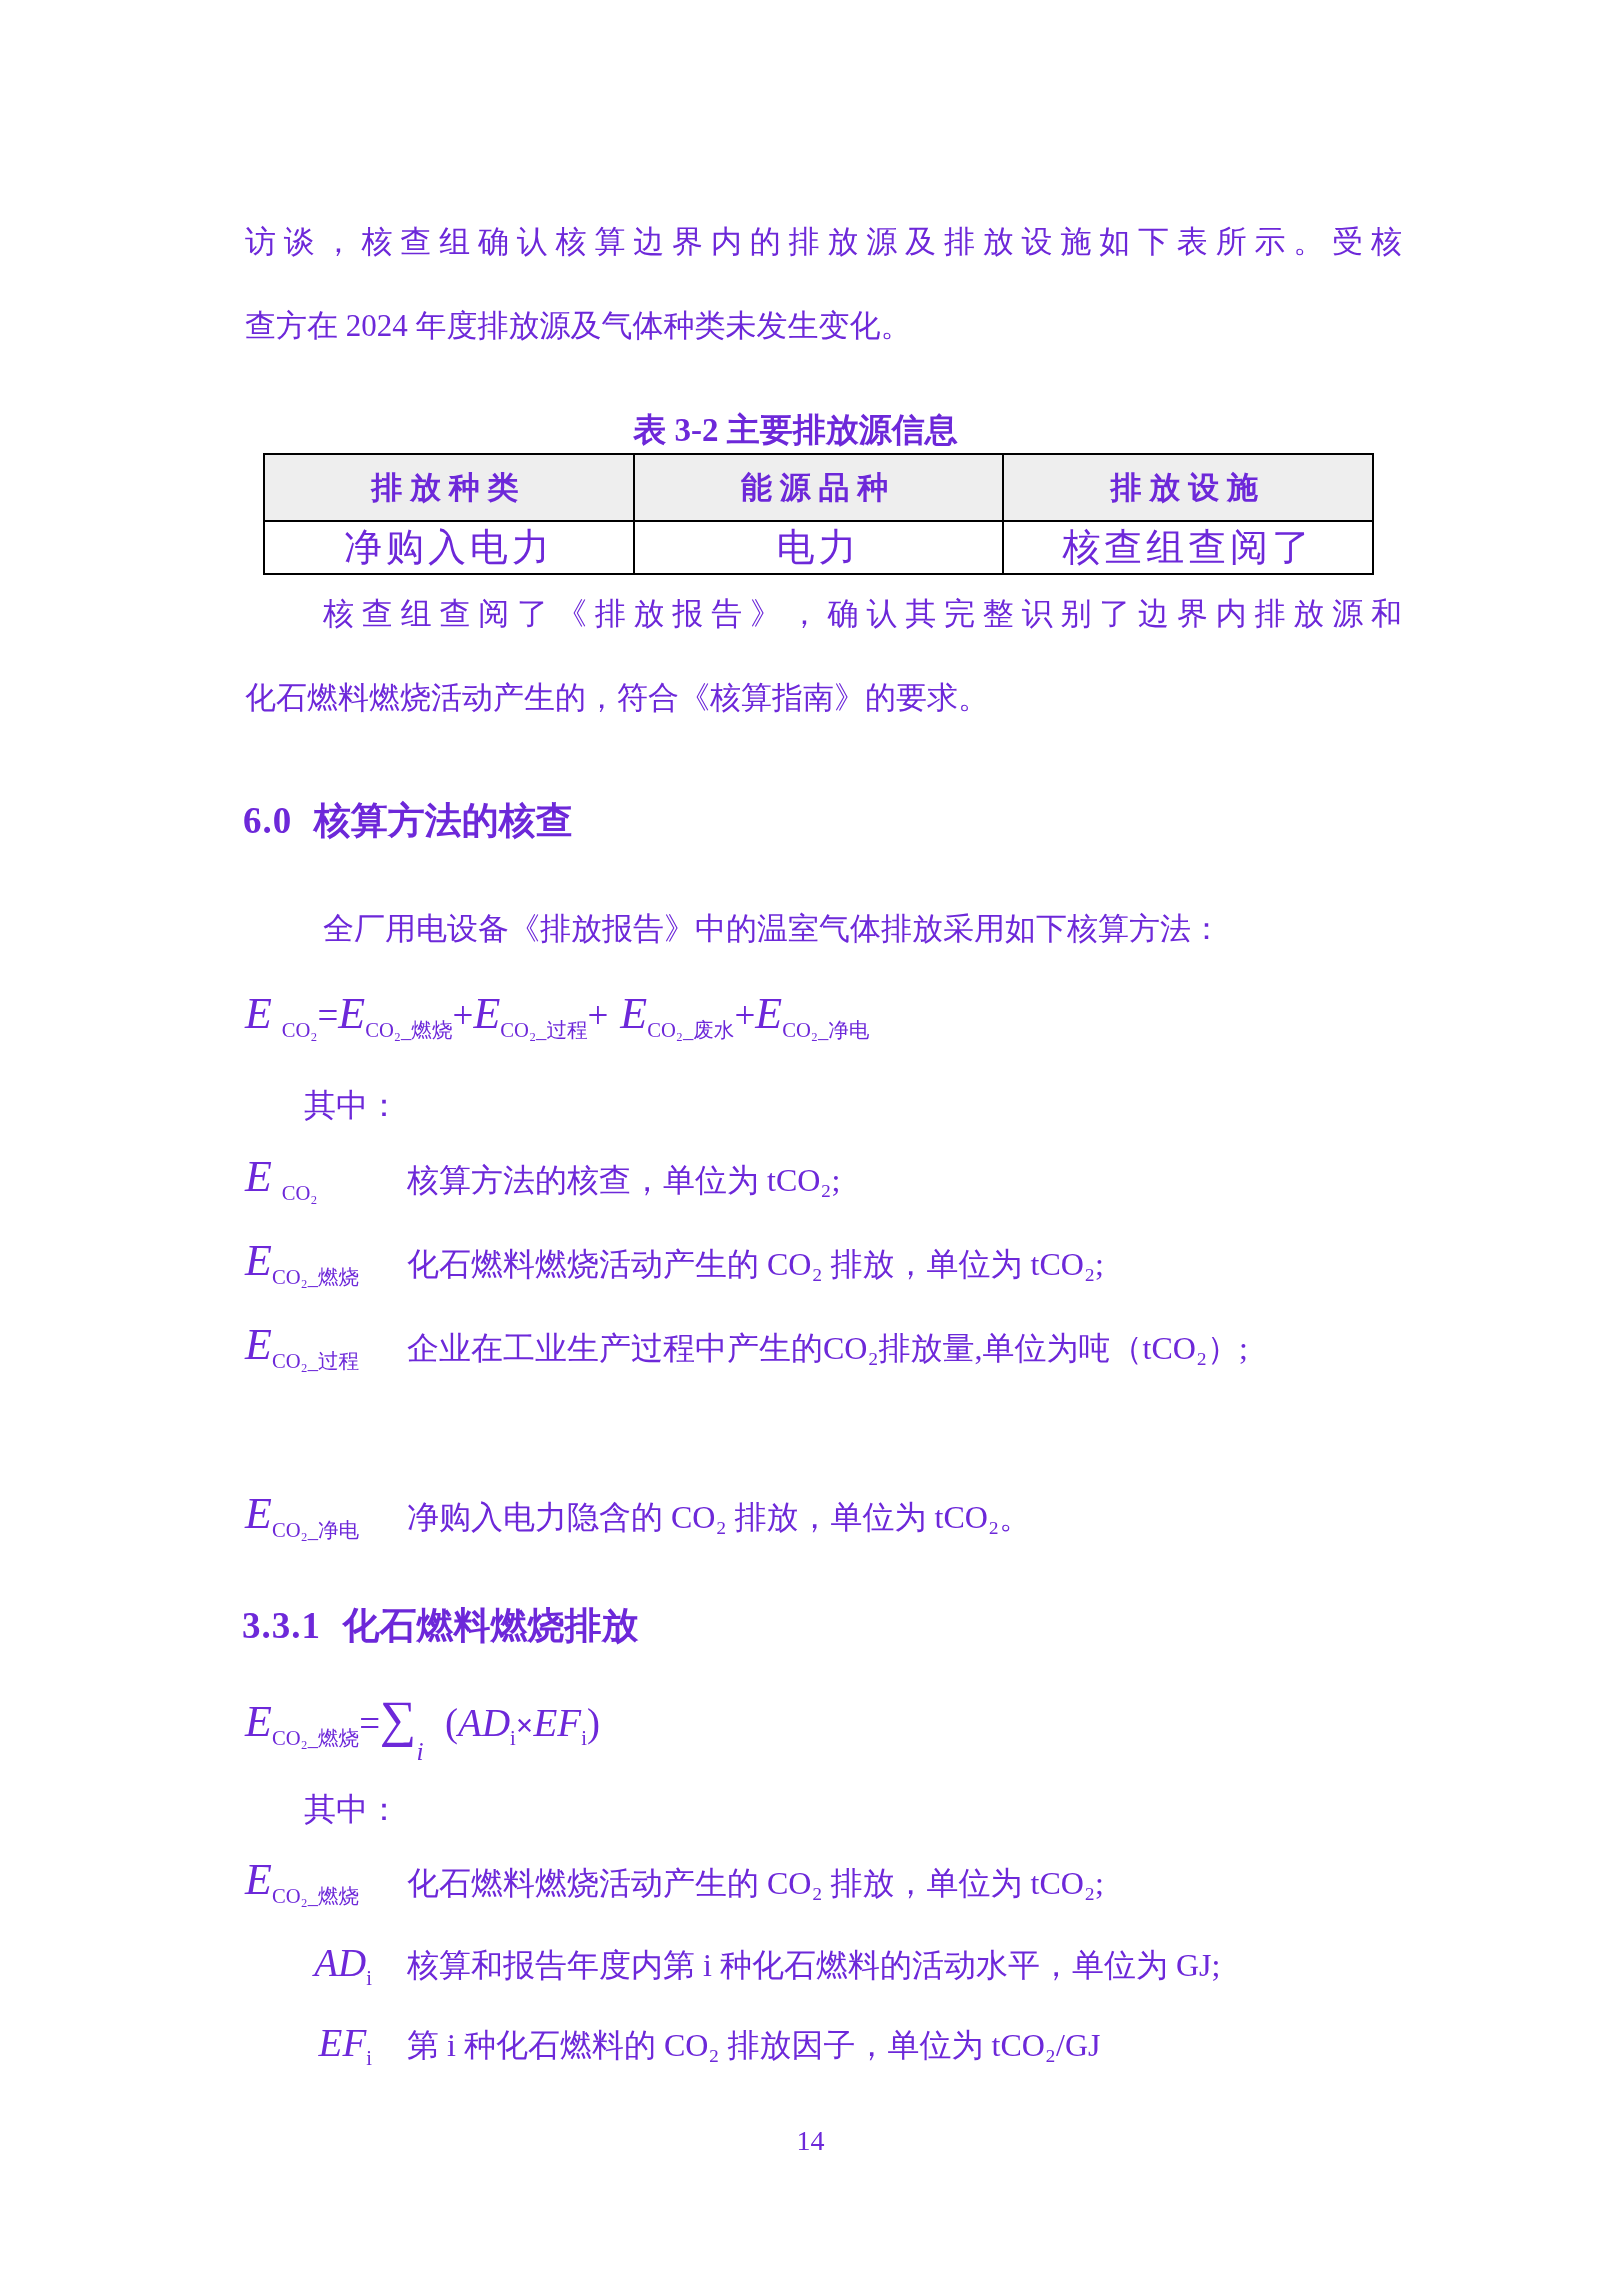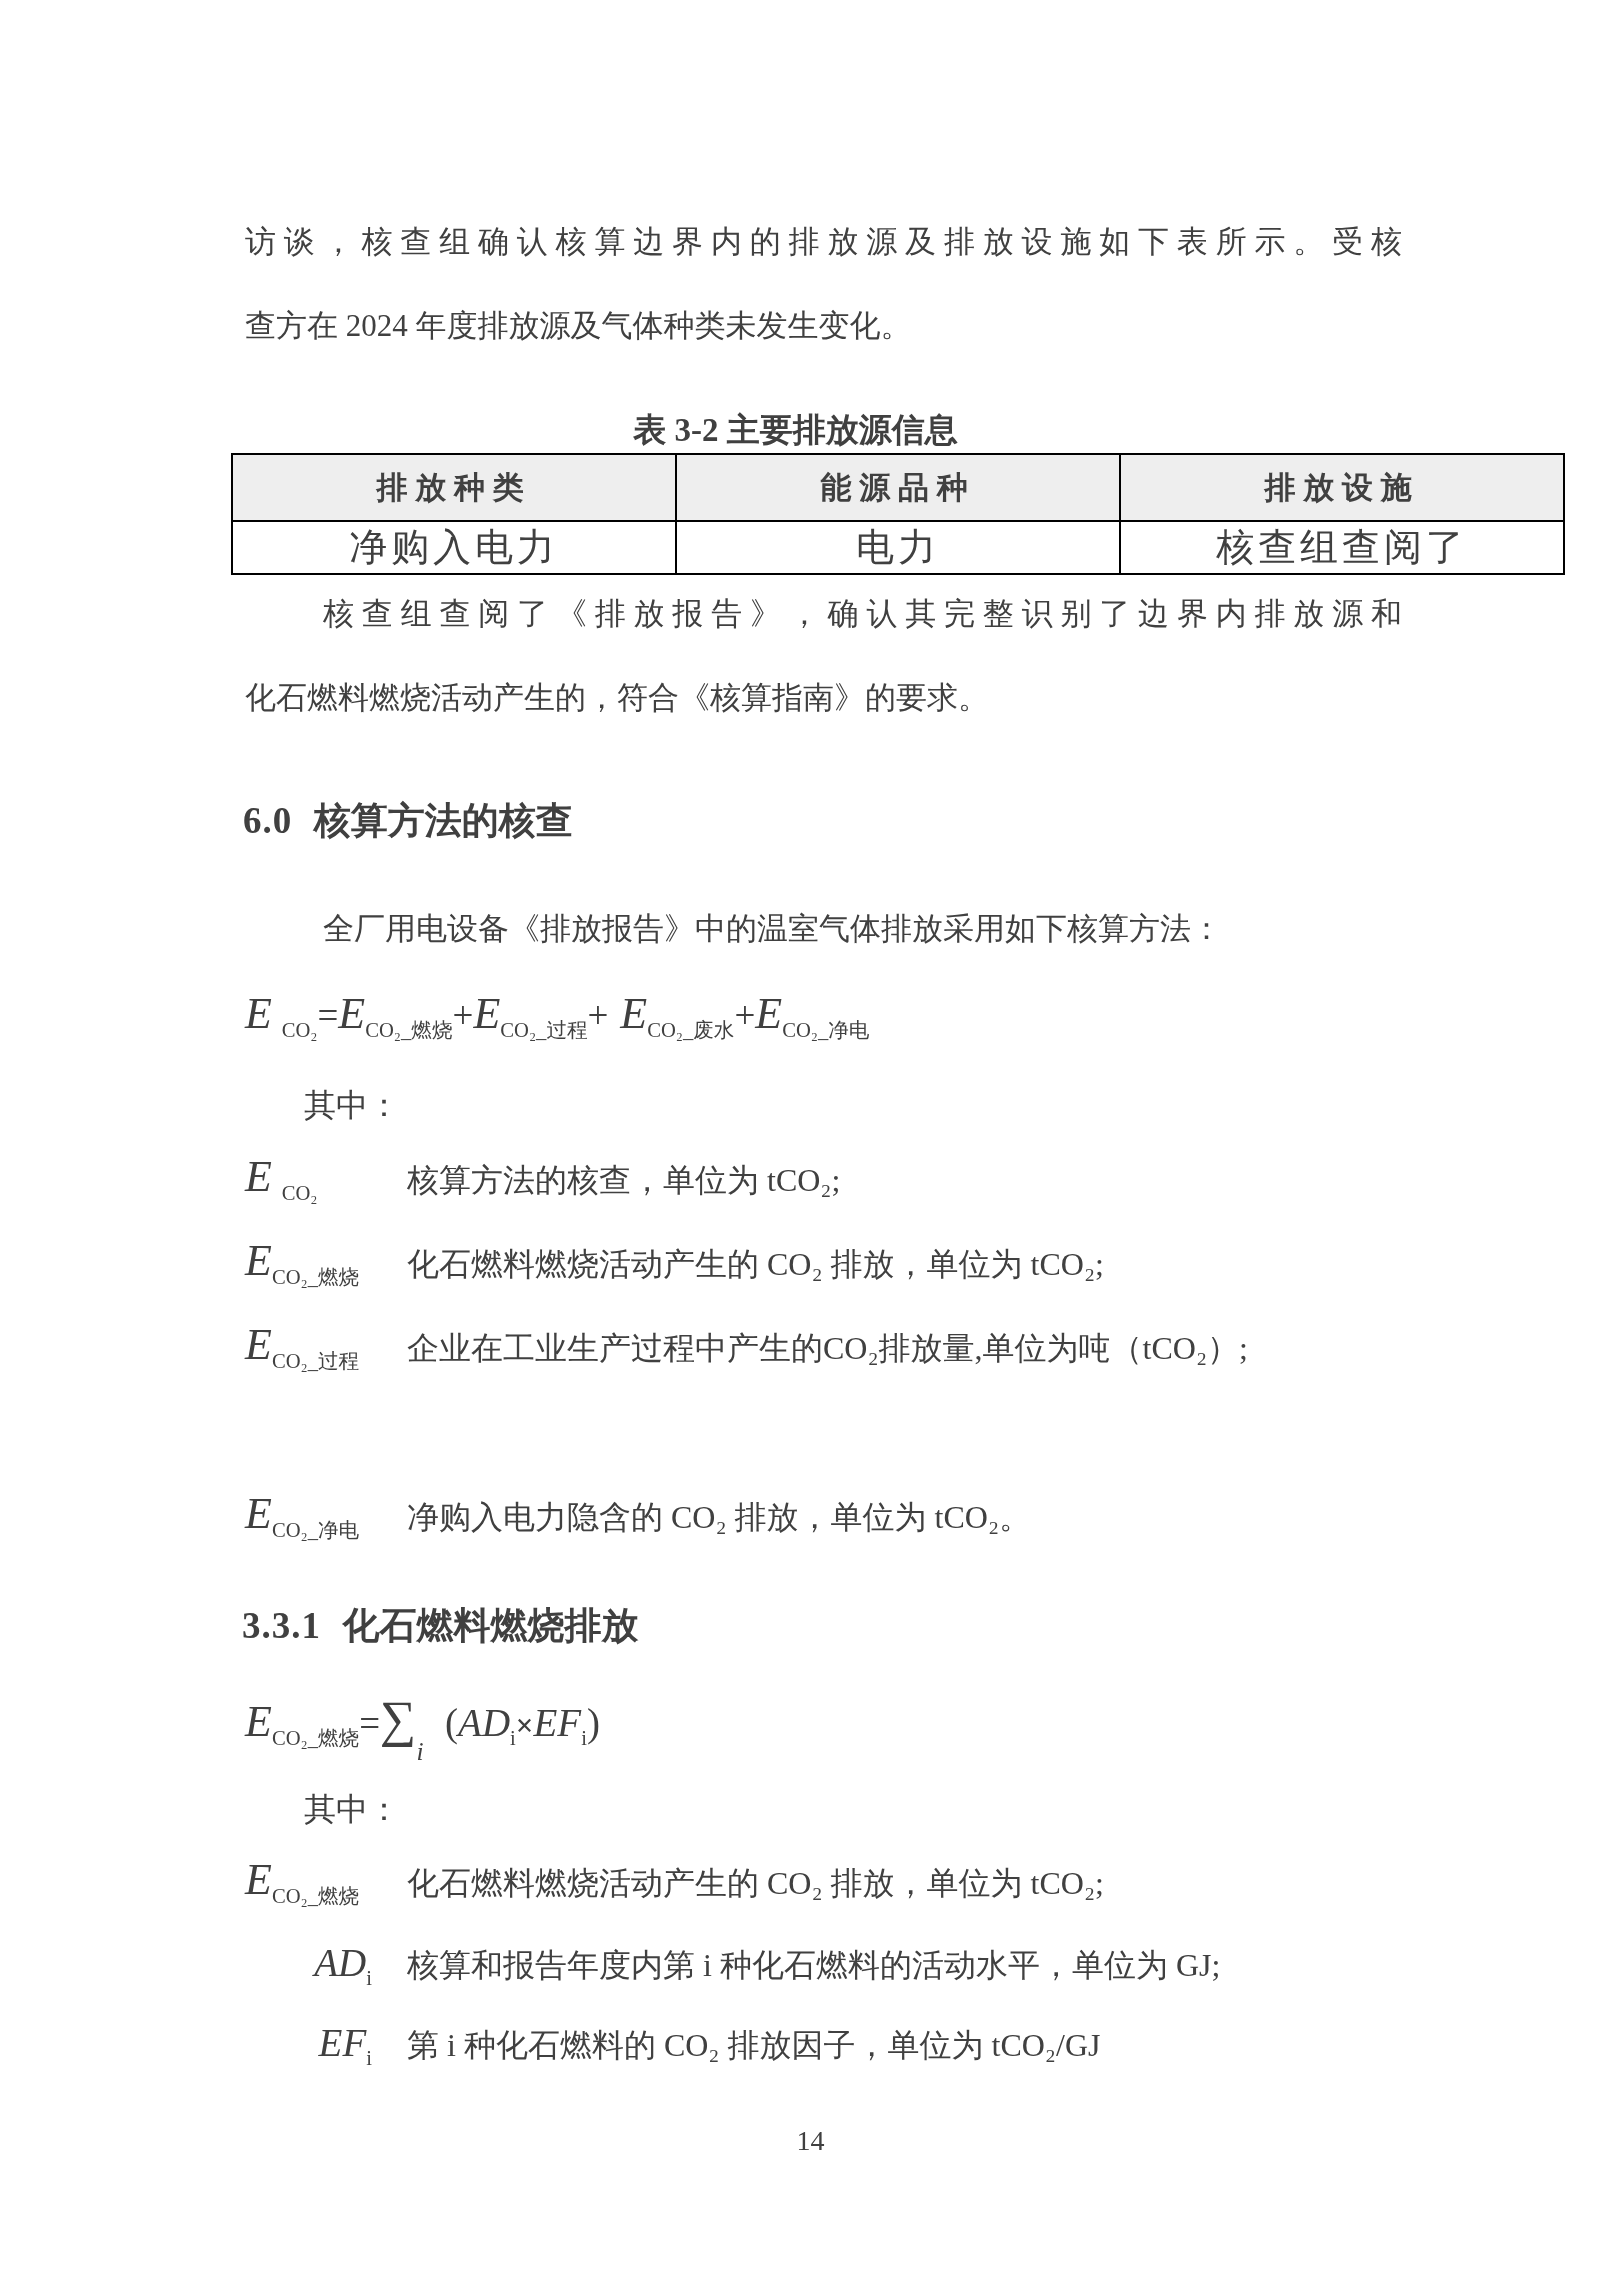--- a/index.html
+++ b/index.html
@@ -1,41 +1,42 @@
 <!DOCTYPE html>
 <html><head>
 <meta charset="utf-8">
 <style>
   html,body{margin:0;padding:0;background:#888;}
   .page{
     position:relative;
     width:1621px;height:2293px;
     background:#ffffff;
     font-family:"Liberation Serif","DejaVu Serif",serif;
-    color:#404040;
+    color:#6d28d9;
     overflow:hidden;
   }
   .abs{position:absolute;}
   .body-text{font-size:31px;line-height:1.3;white-space:nowrap;}
   .just{
     white-space:nowrap;
     text-align:justify;
     text-align-last:justify;
     width:1157px;
   }
   .indent{text-indent:78px;}
   .heading{font-size:37px;font-weight:bold;white-space:nowrap;}
   .heading .h-num{letter-spacing:1px;}
   .heading .h-text{margin-left:21.6px;}
   .tbl-title{font-size:33px;font-weight:bold;text-align:center;white-space:nowrap;}
   table.em-table{
     border-collapse:collapse;
-    width:1334px;
+    width:1111px;
     table-layout:fixed;
     border:2.9px solid #000;
+    margin-left:32px;
   }
   table.em-table th, table.em-table td{
     border:2px solid #000;
     text-align:center;
     vertical-align:middle;
     padding:0;
     overflow:hidden;
   }
   table.em-table th{
     background:#eeeeee;

